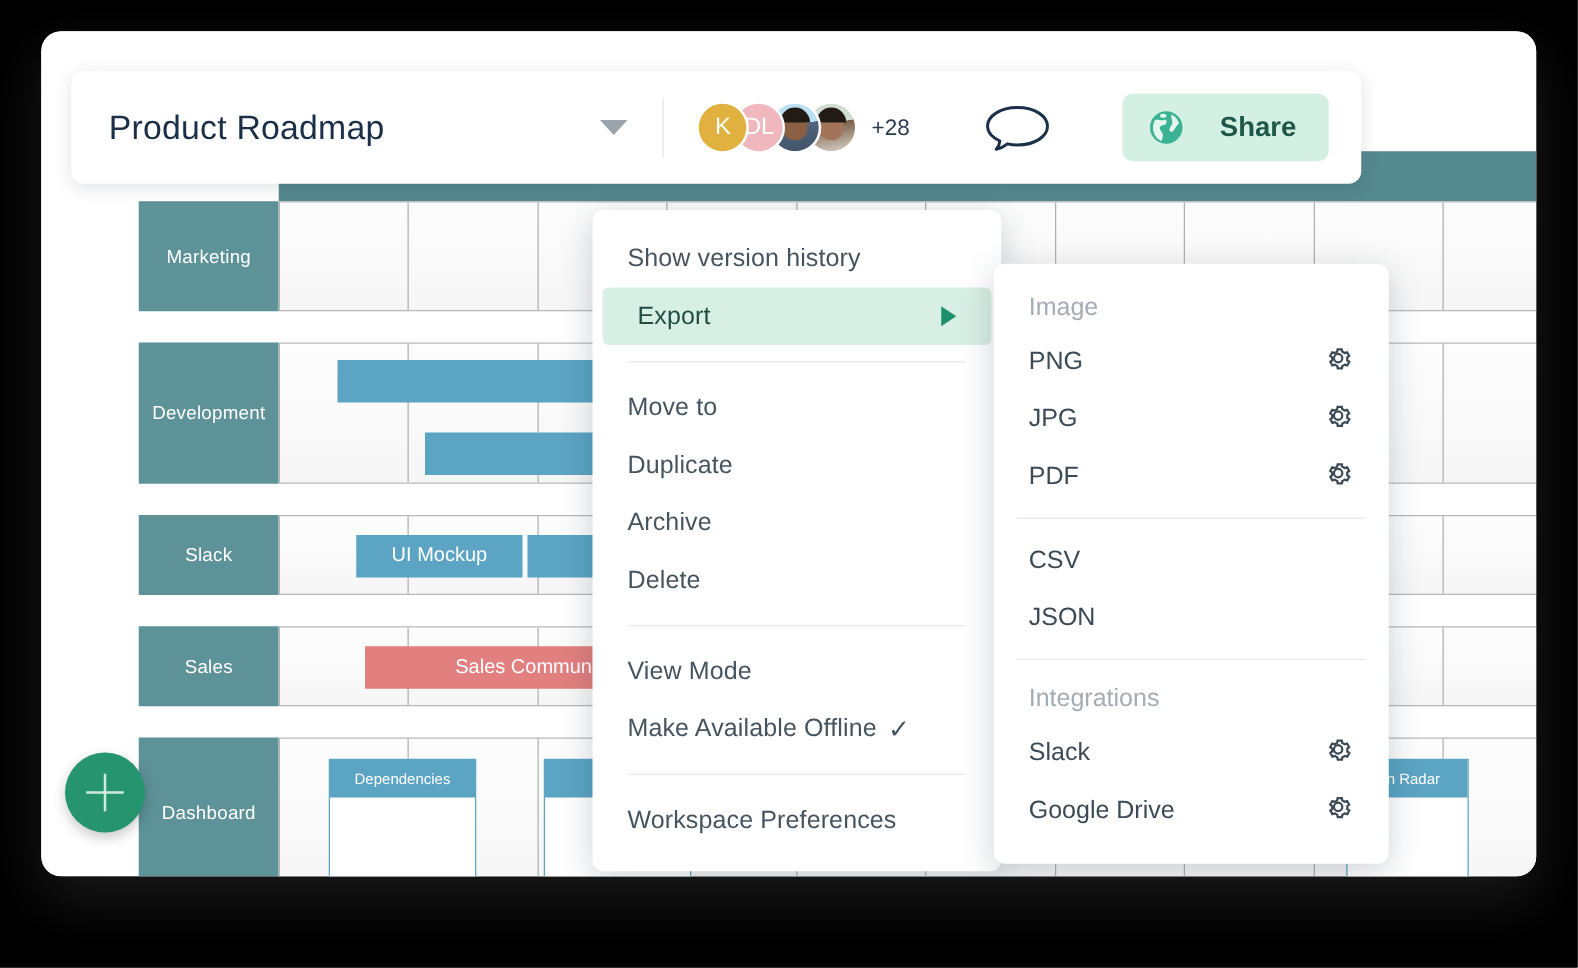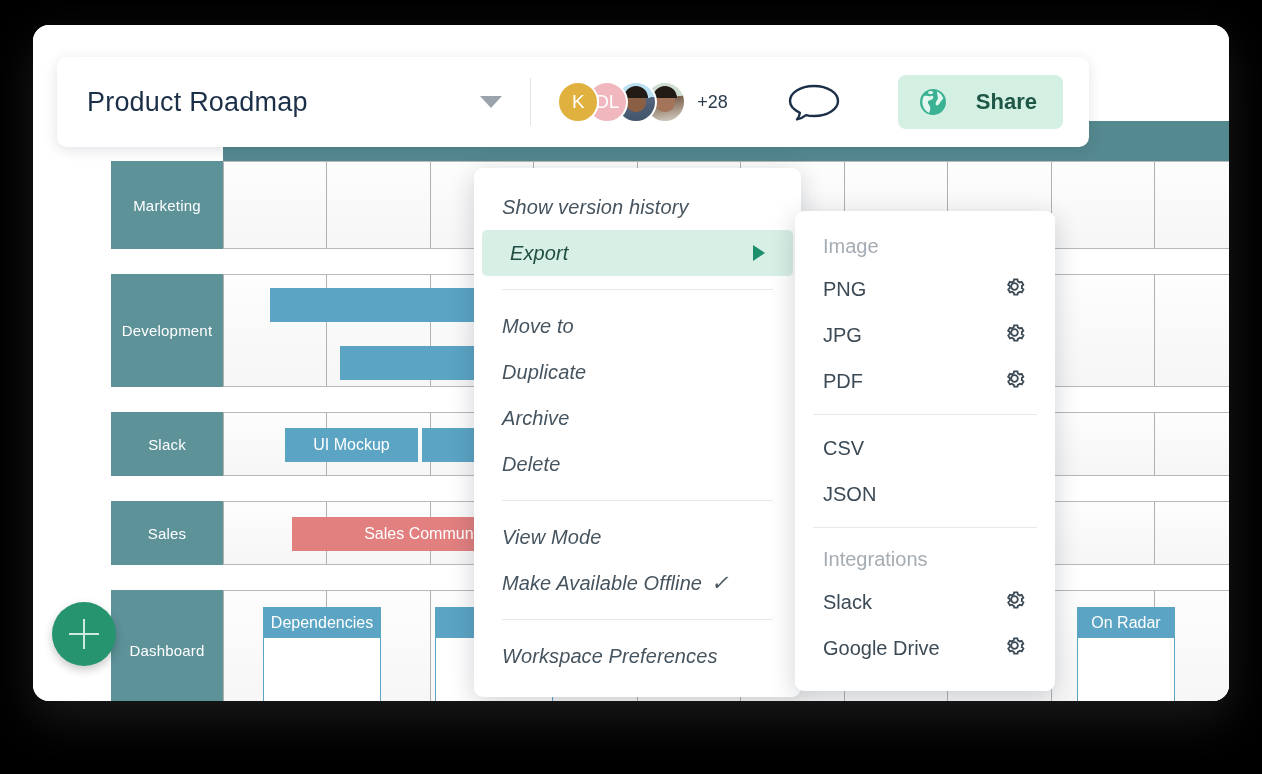--- a/index.html
+++ b/index.html
@@ -45,21 +45,21 @@
 
   .bar {
     position: absolute; height: 34px;
     background: #5ba4c4; color: #fff;
     font-size: 16px; display: flex; align-items: center; justify-content: center;
     white-space: nowrap; overflow: hidden;
   }
   .bar.red { background: #e27f7f; }
   .boxtask { position: absolute; border: 1px solid #5ba4c4; background: #fff; }
   .boxtask .caption {
-    height: 30px; background: #5ba4c4; color: #fff; font-size: 16px;
+    height: 30px; background: #5ba4c4; color: #fff; font-size: 12px;
     display: flex; align-items: center; justify-content: center; white-space: nowrap;
   }
 
   
   .headerbar {
     position: absolute; left: 24px; top: 32px; width: 1032px; height: 90px;
     background: #fff; border-radius: 10px;
     box-shadow: 0 3px 14px rgba(30,40,60,.13);
     display: flex; align-items: center; padding: 0 0 0 30px; z-index: 6;
   }
@@ -108,34 +108,33 @@
   .menu {
     position: absolute; left: 441px; top: 143px; width: 327px;
     background: #fff; border-radius: 9px;
     box-shadow: 0 6px 26px rgba(25,35,50,.20);
     padding: 16px 0 18px; z-index: 20;
   }
   .mi {
     height: 46px; display: flex; align-items: center;
     padding: 0 28px; font-size: 20px; color: #46545f; cursor: pointer;
     letter-spacing: .1px;
-    font-style: italic;
   }
   .mi.active { background: #d7efe5; color: #1f4d41; margin: 0 8px; border-radius: 5px; }
   .mi .submenu-arrow {
     margin-left: auto; width: 0; height: 0;
     border-top: 8px solid transparent; border-bottom: 8px solid transparent;
     border-left: 12px solid #1d8f6c;
   }
   .mi .check { margin-left: 9px; font-size: 21px; color: #46545f; }
   .msep { height: 1px; background: #e7e9eb; margin: 13px 28px; }
 
   
   .submenu {
-    position: absolute; left: 762px; top: 186px; width: 260px;
+    position: absolute; left: 762px; top: 186px; width: 316px;
     background: #fff; border-radius: 9px;
     box-shadow: 0 6px 26px rgba(25,35,50,.20);
     padding: 14px 0 20px; z-index: 21;
   }
   .sgroup { padding: 10px 28px 8px; font-size: 20px; color: #a4acb3; }
   .si {
     height: 46px; display: flex; align-items: center;
     padding: 0 28px; font-size: 20px; color: #3c4a55; cursor: pointer;
   }
   .si .gear { margin-left: auto; }

